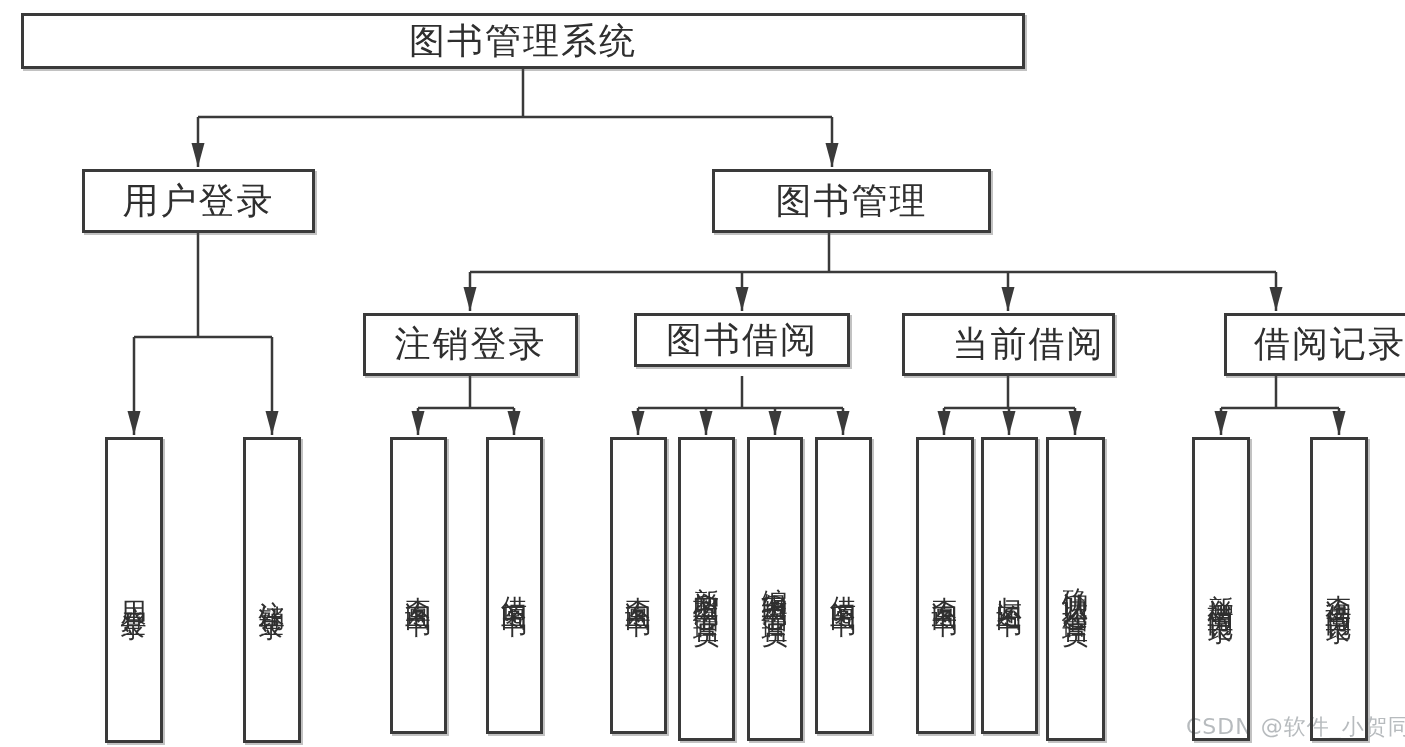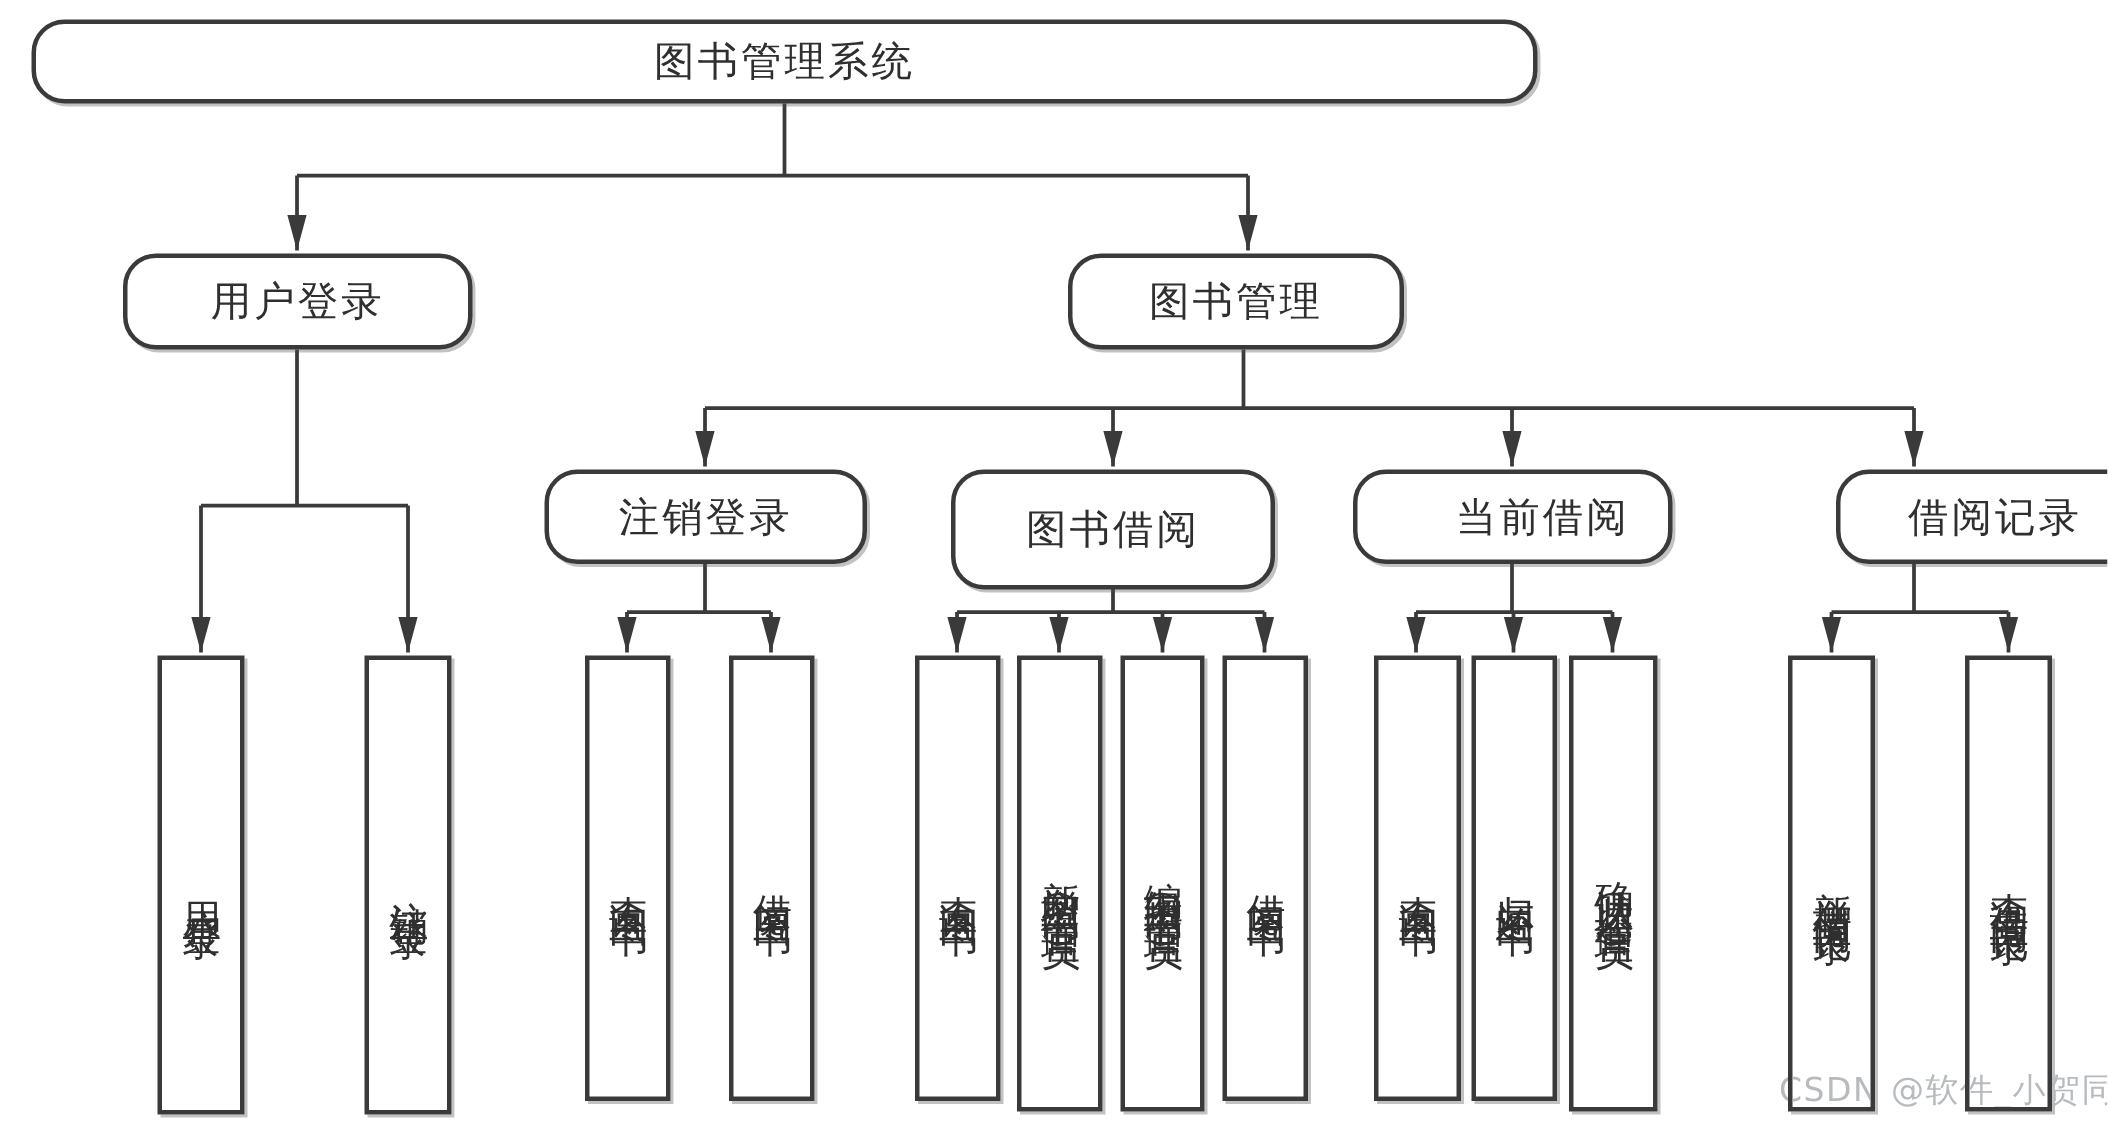--- a/index.html
+++ b/index.html
@@ -14,21 +14,21 @@
   .box{
     position:absolute;
     box-sizing:border-box;
     background:#ffffff;
     border:3px solid #3a3a3a;
     box-shadow:2px 2px 0 rgba(80,80,80,0.35);
     display:flex;align-items:center;justify-content:center;
     color:#2f2f2f;
     z-index:10;
   }
-  .hbox{font-size:27px;letter-spacing:2px;white-space:nowrap;border-radius:22px;}
+  .hbox{font-size:36px;letter-spacing:2px;white-space:nowrap;}
   .vbox{z-index:10;}
   .vbox .vtext{
     writing-mode:vertical-rl;
     font-size:26px;
     letter-spacing:5px;
     line-height:1;
     white-space:nowrap;
   }
   .watermark{
     position:absolute;
@@ -92,24 +92,24 @@
       <path d="M1276,376 V408"></path>
       <path d="M1221,408 H1339"></path>
       <line x1="1221" y1="408" x2="1221" y2="435" marker-end="url(#arrow)"></line>
       <line x1="1339" y1="408" x2="1339" y2="435" marker-end="url(#arrow)"></line>
     </g>
   </svg>
 
   <div class="box hbox" style="left:21px;top:13px;width:1004px;height:56px;">图书管理系统</div>
 
   <div class="box hbox" style="left:82px;top:169px;width:233px;height:64px;">用户登录</div>
-  <div class="box hbox" style="left:712px;top:169px;width:224px;height:64px;">图书管理</div>
+  <div class="box hbox" style="left:712px;top:169px;width:279px;height:64px;">图书管理</div>
 
   <div class="box hbox" style="left:363px;top:313px;width:215px;height:63px;">注销登录</div>
-  <div class="box hbox" style="left:634px;top:313px;width:216px;height:80px;font-family:Liberation Mono, monospace;">图书借阅</div>
+  <div class="box hbox" style="left:634px;top:313px;width:216px;height:54px;font-family:Liberation Mono, monospace;">图书借阅</div>
   <div class="box hbox" style="left:902px;top:313px;width:213px;height:63px;padding-left:40px;">当前借阅</div>
   <div class="box hbox" style="left:1224px;top:313px;width:212px;height:63px;">借阅记录</div>
 
   <div class="box vbox" style="left:105px;top:437px;width:58px;height:306px;">
     <span class="vtext">用户登录</span>
   </div>
   <div class="box vbox" style="left:243px;top:437px;width:58px;height:306px;">
     <span class="vtext">注销登录</span>
   </div>
 

